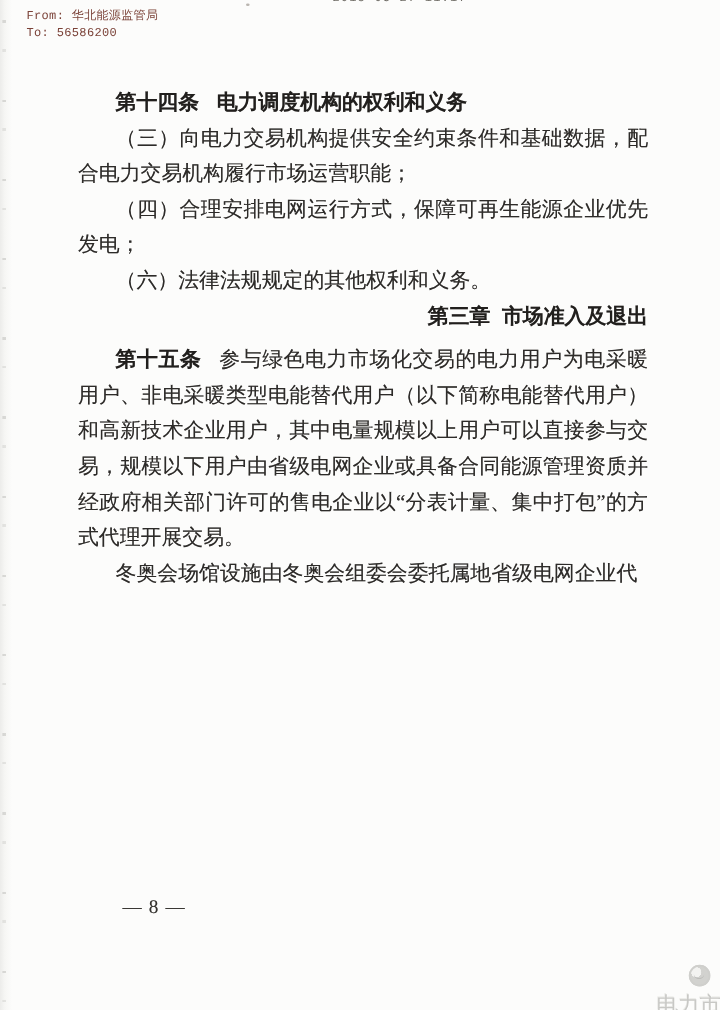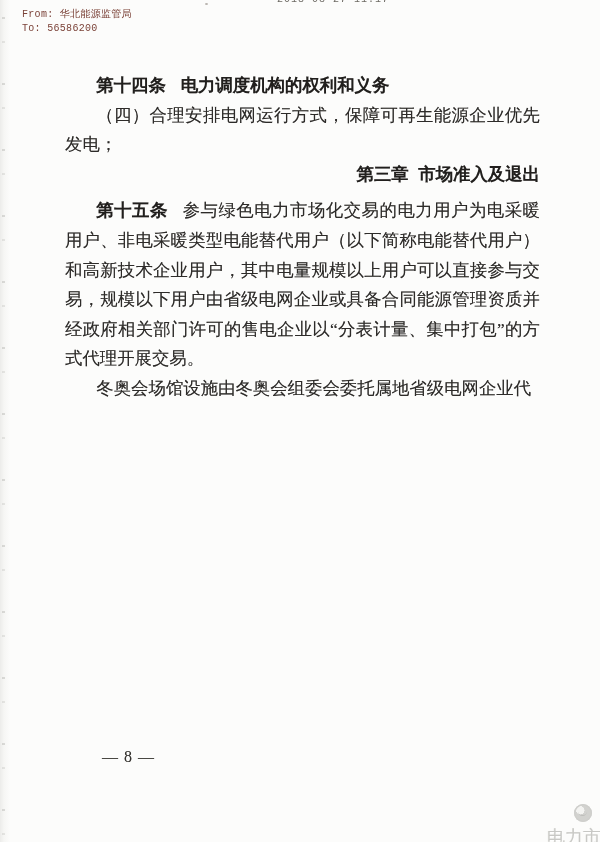--- a/index.html
+++ b/index.html
@@ -112,21 +112,23 @@
   <div class="edge-left"></div>
   <div class="edge-right"></div>
   <div class="speck" style="left:205px; top:3px; width:3px; height:2px;"></div>
 
   <div class="fax-header"><span>From: 华北能源监管局</span><br><span>To: 56586200</span></div>
 
   <div class="fax-timestamp">2018-03-27 11:17</div>
 
   <div class="doc">
       <p class="para bold"><span class="lead">第十四条</span>电力调度机构的权利和义务</p>
+      <p class="para">（三）向电力交易机构提供安全约束条件和基础数据，配合电力交易机构履行市场运营职能；</p>
       <p class="para">（四）合理安排电网运行方式，保障可再生能源企业优先发电；</p>
+      <p class="para">（六）法律法规规定的其他权利和义务。</p>
       <p class="chapter"><span class="lead">第三章</span>市场准入及退出</p>
       <p class="para"><span class="lead">第十五条</span>参与绿色电力市场化交易的电力用户为电采暖用户、非电采暖类型电能替代用户（以下简称电能替代用户）和高新技术企业用户，其中电量规模以上用户可以直接参与交易，规模以下用户由省级电网企业或具备合同能源管理资质并经政府相关部门许可的售电企业以“分表计量、集中打包”的方式代理开展交易。</p>
       <p class="para">冬奥会场馆设施由冬奥会组委会委托属地省级电网企业代</p>
     </div>
 
   <div class="page-number">— 8 —</div>
 
   <div class="watermark">
     <span class="wm-icon"></span>
     <span class="wm-brand1">电力市场</span>

